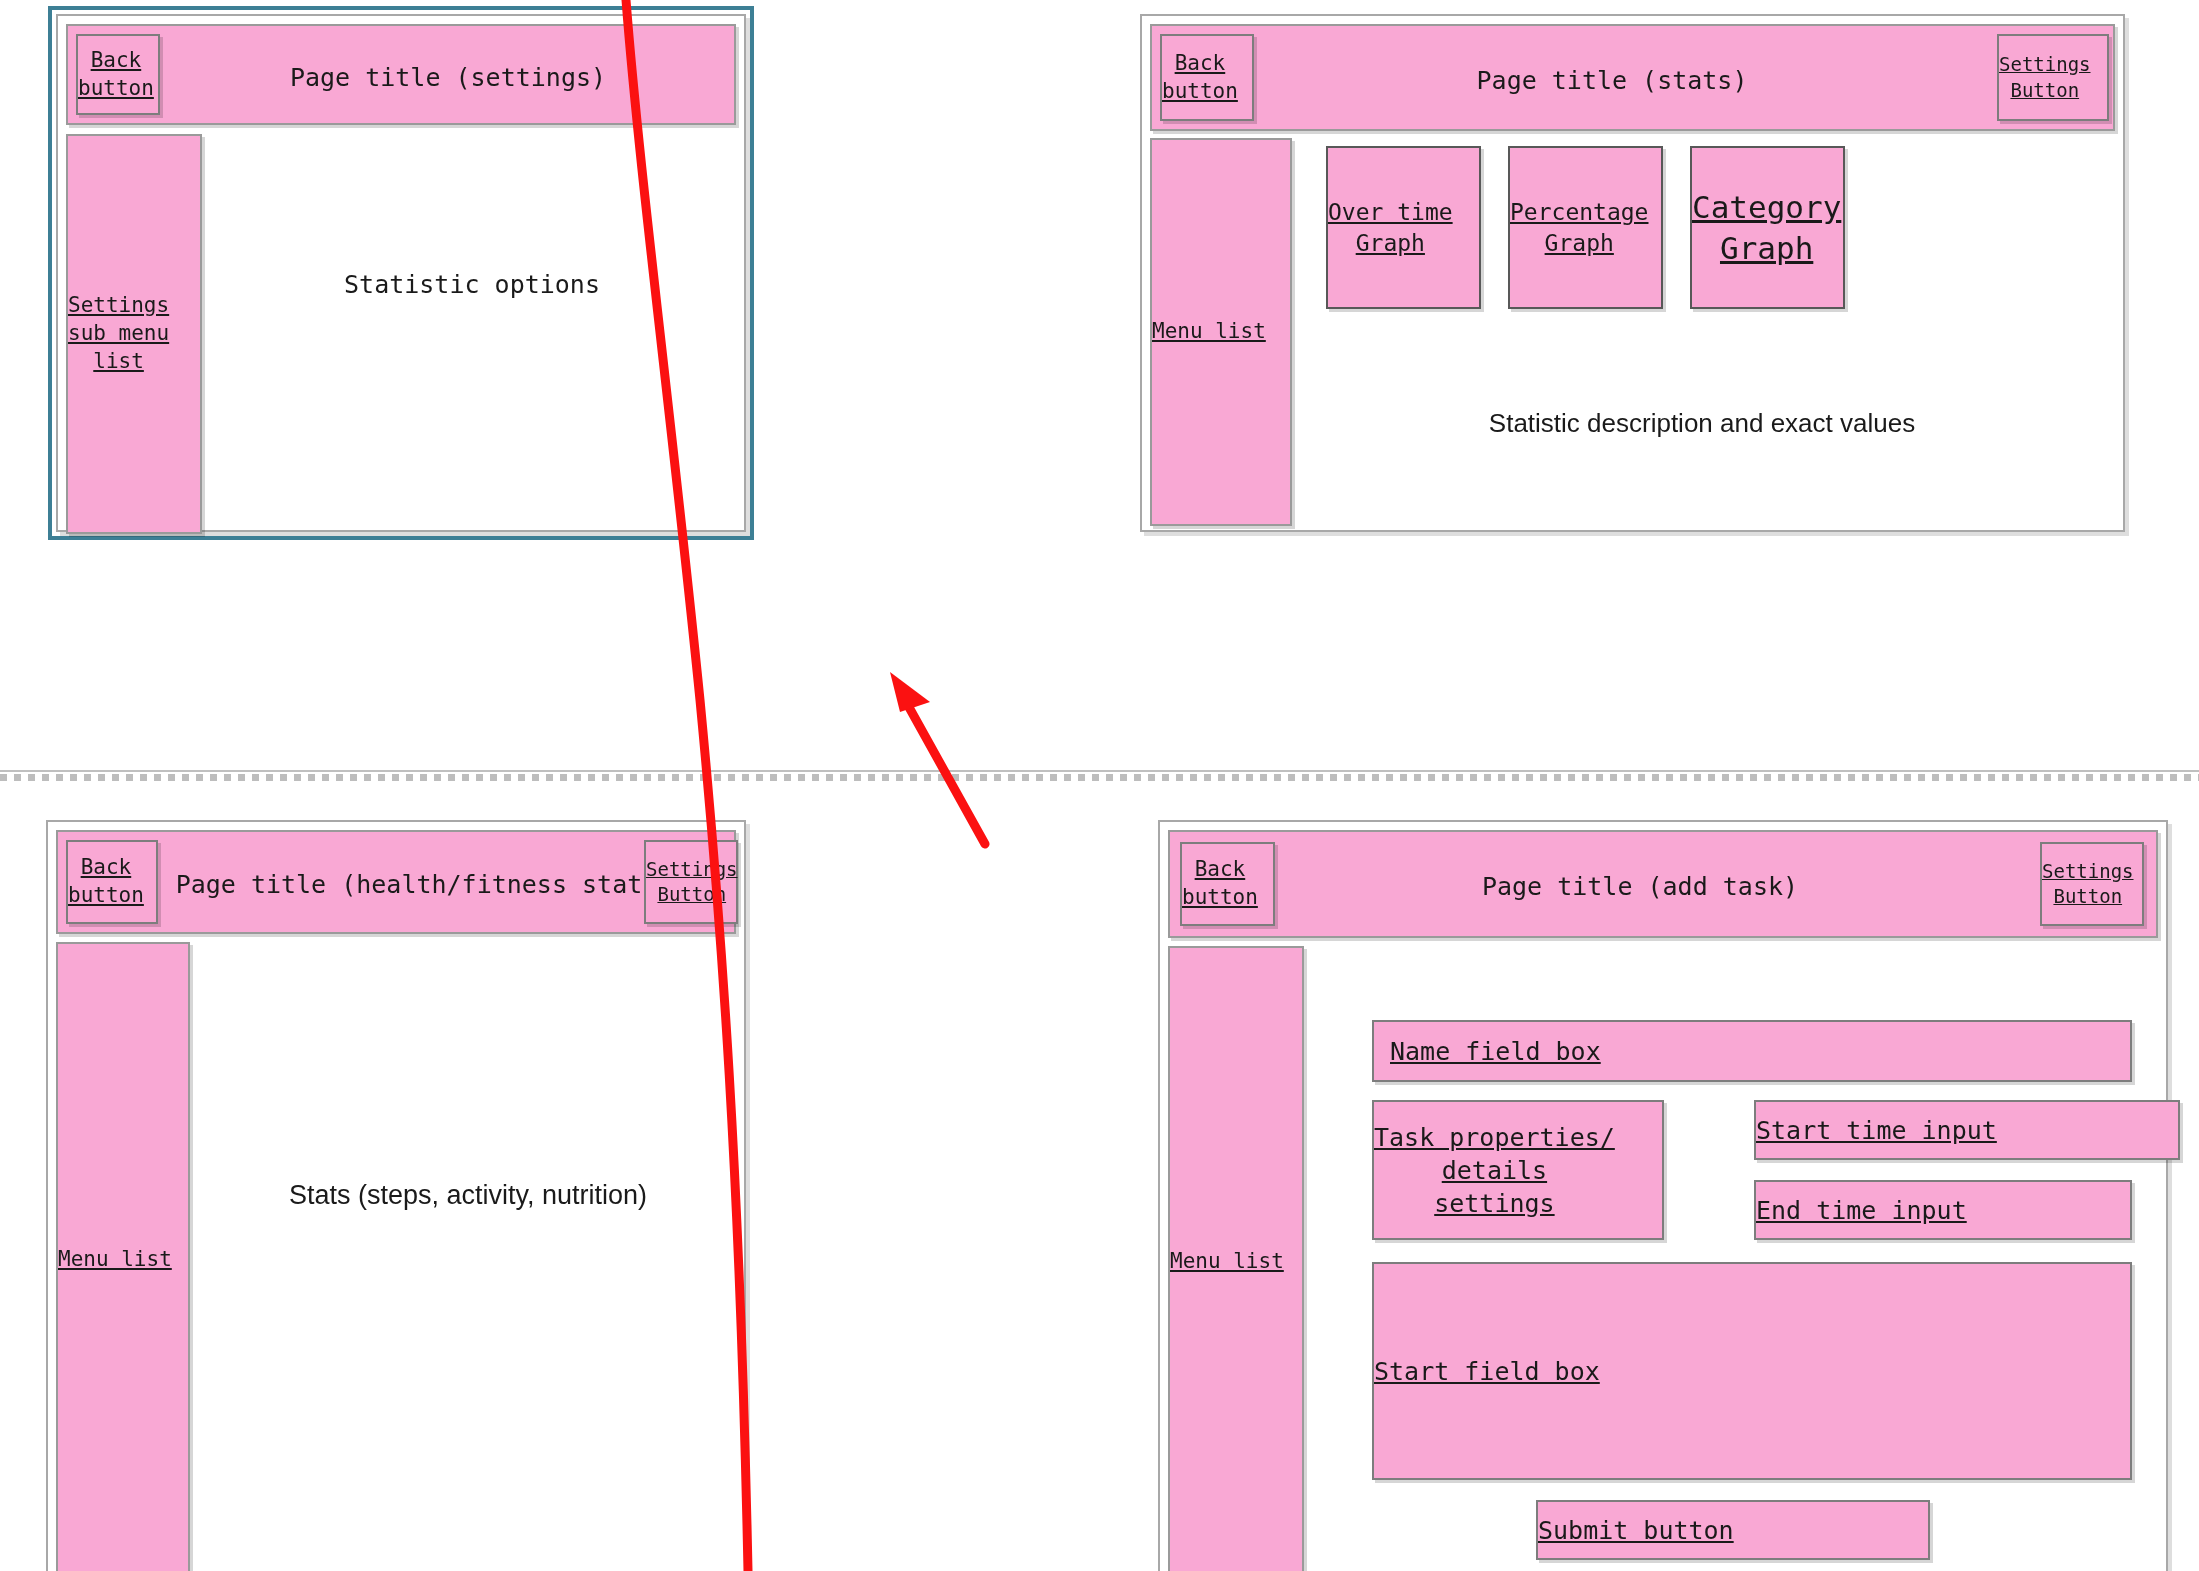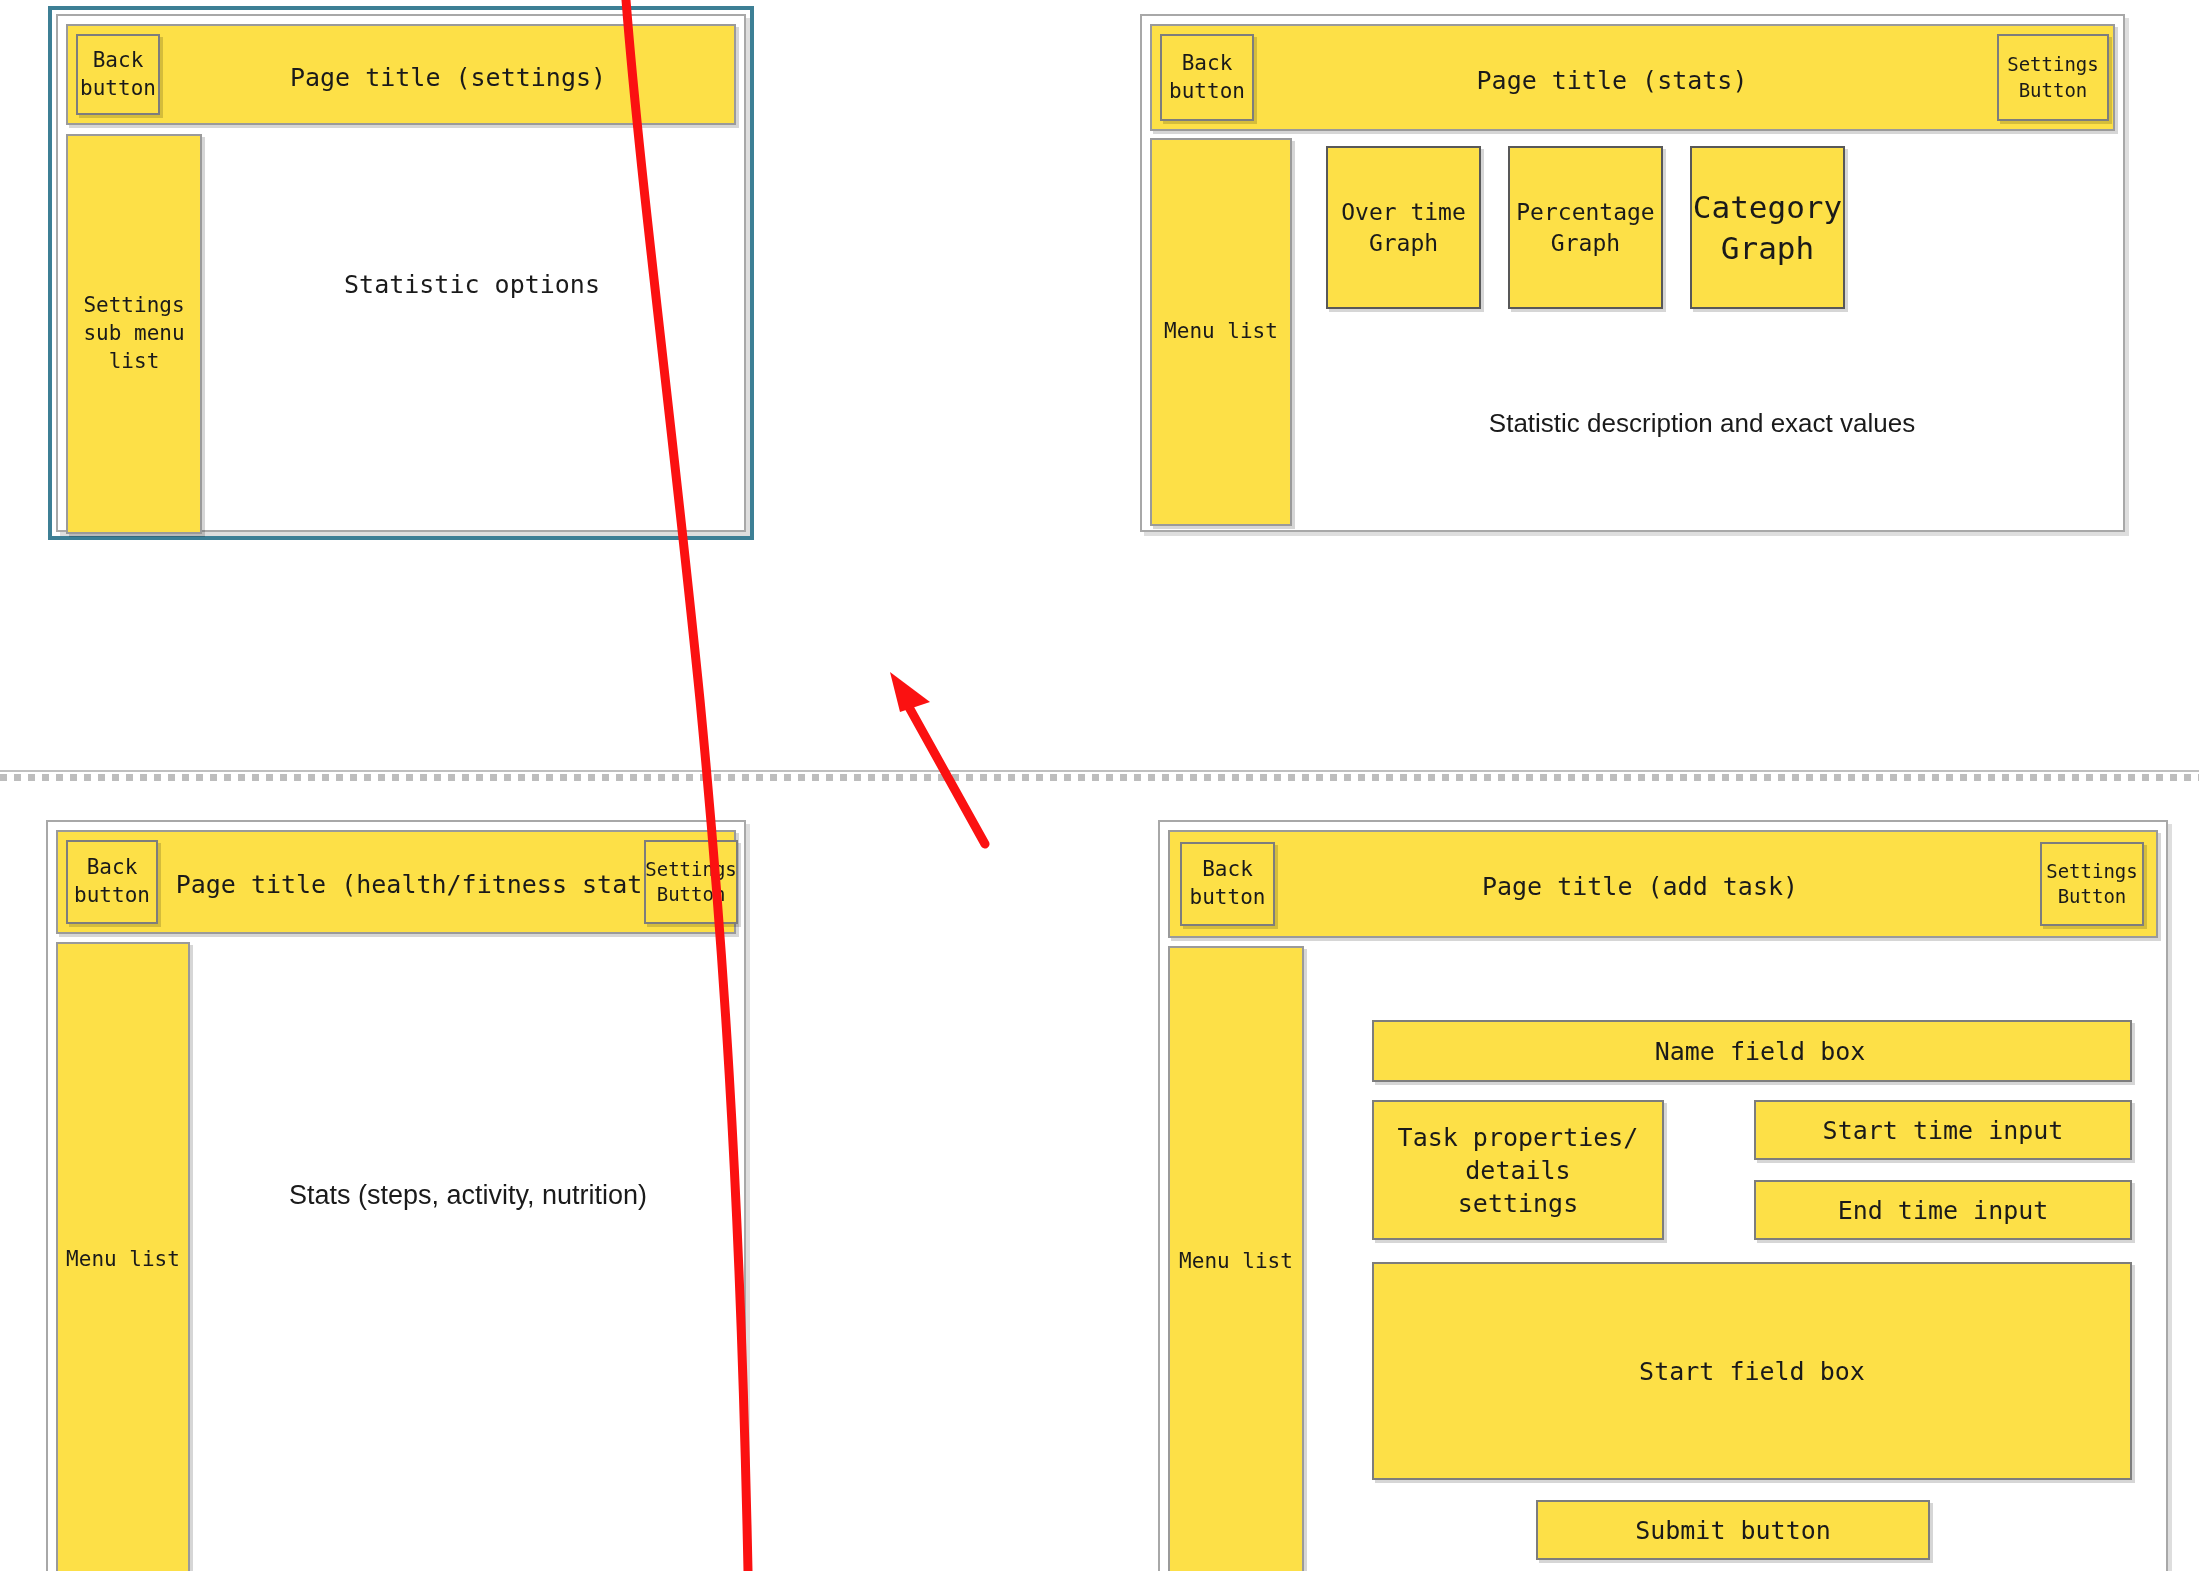--- a/index.html
+++ b/index.html
@@ -12,29 +12,29 @@
     height: 1571px;
     position: relative;
     overflow: hidden;
     font-family: "DejaVu Sans Mono", "Liberation Mono", monospace;
     color: #1a1a1a;
   }
 
   
   .wbox {
     position: absolute;
-    background: #fde047;
+    background: #f9a8d4;
     border: 2px solid #7d7d7d;
     box-shadow: 3px 3px 0 0 rgba(0,0,0,0.16);
     box-sizing: border-box;
     display: flex;
     align-items: center;
-    justify-content: center;
     text-align: center;
     line-height: 1.32;
+    text-decoration: underline;
   }
   .wbox.thin { border-color: #585858; border-width: 2px; }
 
   
   .panel {
     position: absolute;
     background: #ffffff;
     border: 2px solid #a8a8a8;
     box-shadow: 4px 4px 0 0 rgba(0,0,0,0.13);
     box-sizing: border-box;
@@ -196,21 +196,21 @@
   <div class="wbox" style="left:212px; top:198px; width:760px; height:62px; font-size:25px;padding-left:16px;">
     <span class="lbl">Name field box</span>
   </div>
 
   <div class="wbox" style="left:212px; top:278px; width:292px; height:140px; font-size:25px;">
     <span class="lbl">Task properties/
 details
 settings</span>
   </div>
 
-  <div class="wbox" style="left:594px; top:278px; width:378px; height:60px; font-size:25px;">
+  <div class="wbox" style="left:594px; top:278px; width:426px; height:60px; font-size:25px;">
     <span class="lbl">Start time input</span>
   </div>
 
   <div class="wbox" style="left:594px; top:358px; width:378px; height:60px; font-size:25px;">
     <span class="lbl">End time input</span>
   </div>
 
   <div class="wbox" style="left:212px; top:440px; width:760px; height:218px; font-size:25px;">
     <span class="lbl">Start field box</span>
   </div>

